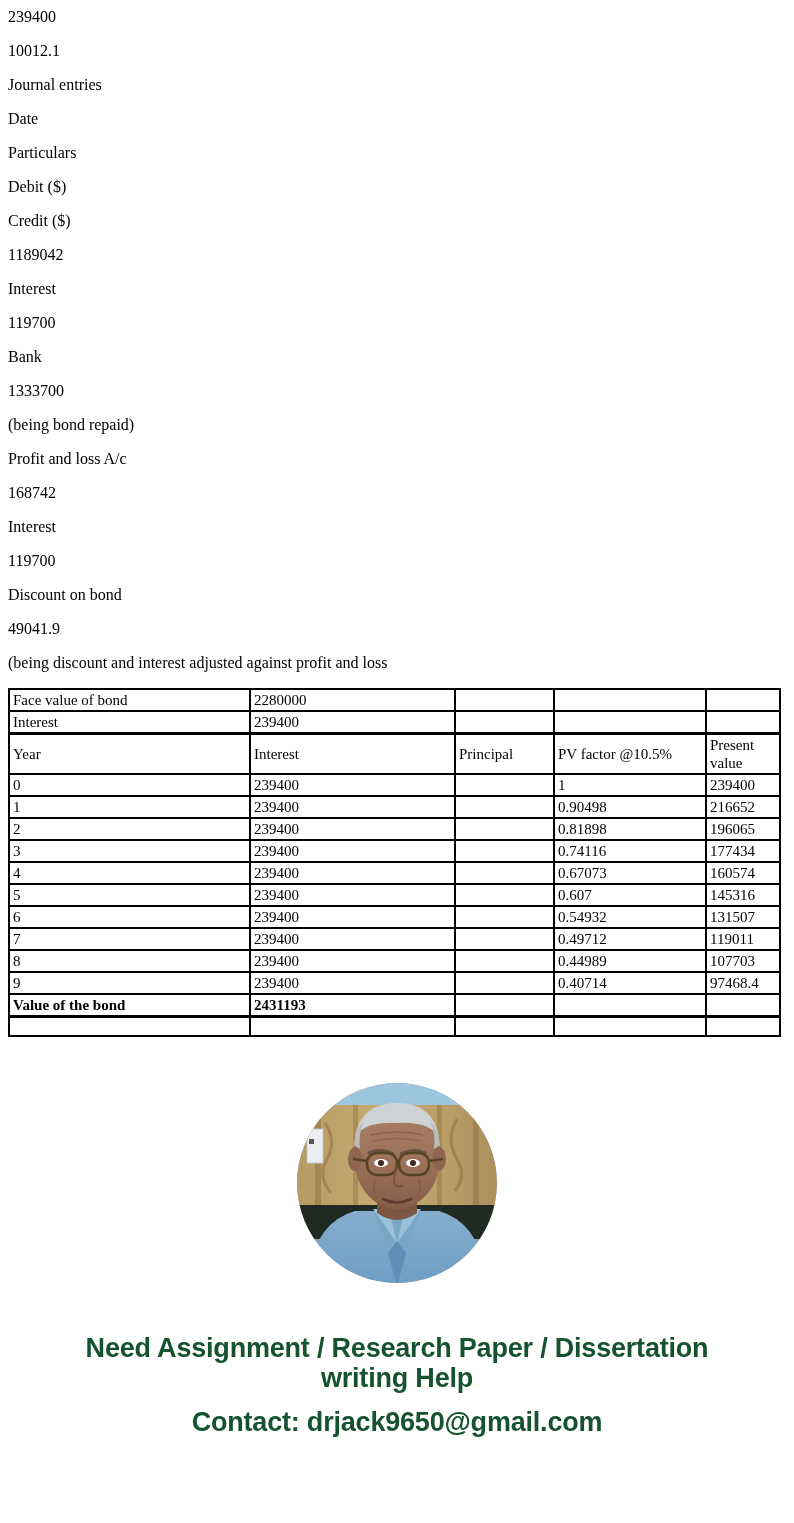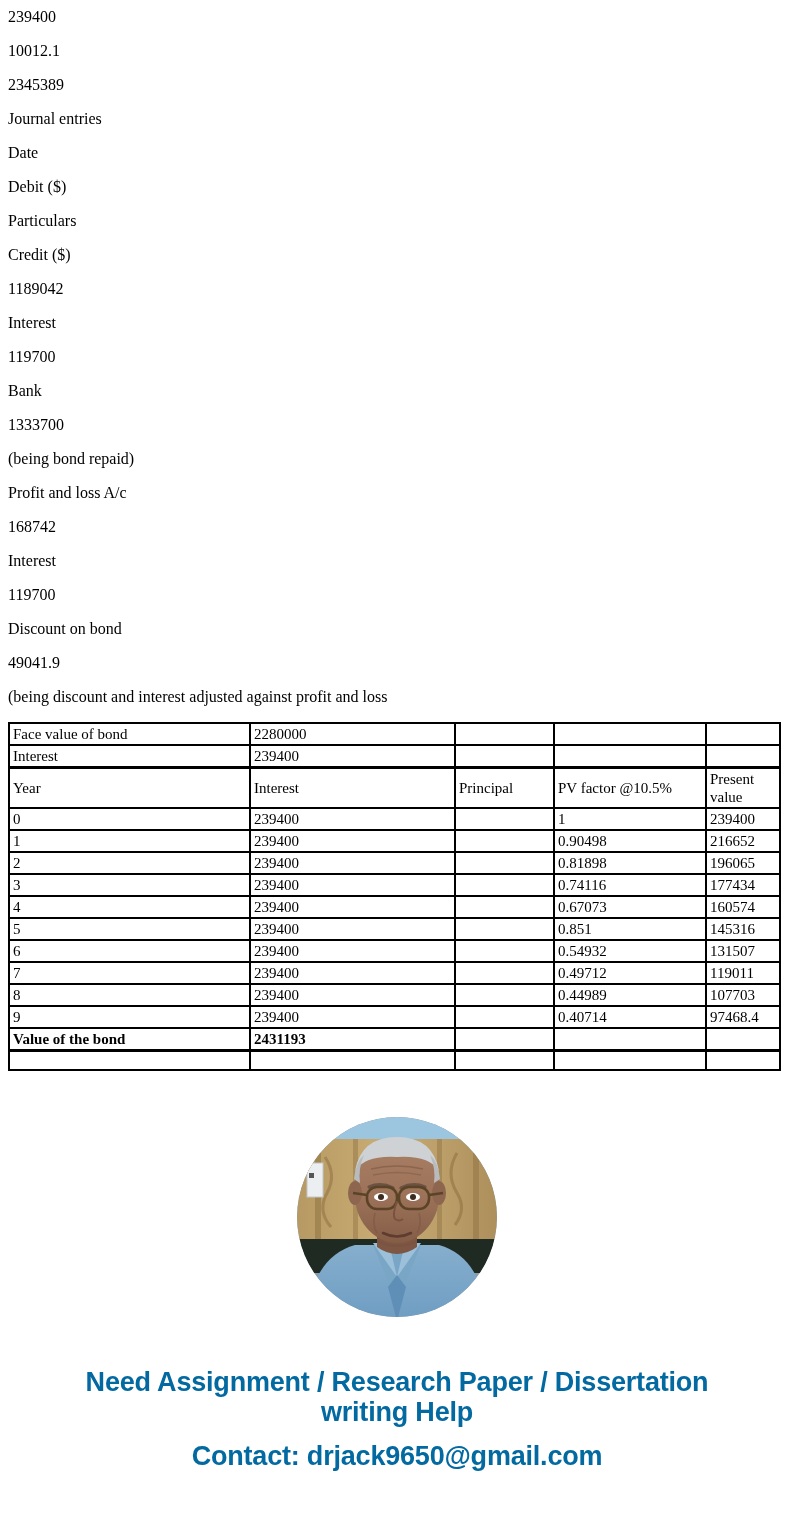--- a/index.html
+++ b/index.html
@@ -108,39 +108,38 @@
 
   
   .promo {
     margin-top: 50px;
     text-align: center;
     font-family: "Liberation Sans", "DejaVu Sans", sans-serif;
     font-weight: bold;
     font-size: 27px;
     line-height: 30px;
     letter-spacing: -0.2px;
-    color: #0369a1;
+    color: #14532d;
     padding: 0 12px;
   }
   .promo .line2 { display: block; }
   .promo .line3 { display: block; margin-top: 14px; }
 </style>
 </head>
 <body>
 
 <div class="page">
 
   <div class="para-block">
     <p class="para">239400</p>
     <p class="para">10012.1</p>
-    <p class="para">2345389</p>
     <p class="para">Journal entries</p>
     <p class="para">Date</p>
+    <p class="para">Particulars</p>
     <p class="para">Debit ($)</p>
-    <p class="para">Particulars</p>
     <p class="para">Credit ($)</p>
     <p class="para">1189042</p>
     <p class="para">Interest</p>
     <p class="para">119700</p>
     <p class="para">Bank</p>
     <p class="para">1333700</p>
     <p class="para">(being bond repaid)</p>
     <p class="para">Profit and loss A/c</p>
     <p class="para">168742</p>
     <p class="para">Interest</p>
@@ -215,21 +214,21 @@
           <td>4</td>
           <td>239400</td>
           <td></td>
           <td>0.67073</td>
           <td>160574</td>
         </tr>
         <tr>
           <td>5</td>
           <td>239400</td>
           <td></td>
-          <td>0.851</td>
+          <td>0.607</td>
           <td>145316</td>
         </tr>
         <tr>
           <td>6</td>
           <td>239400</td>
           <td></td>
           <td>0.54932</td>
           <td>131507</td>
         </tr>
         <tr>

